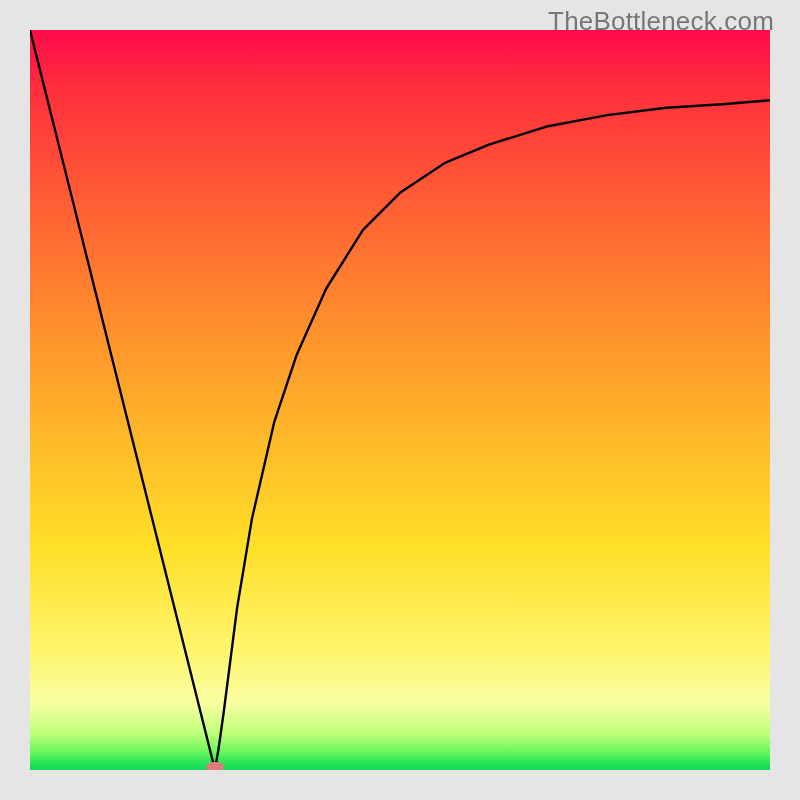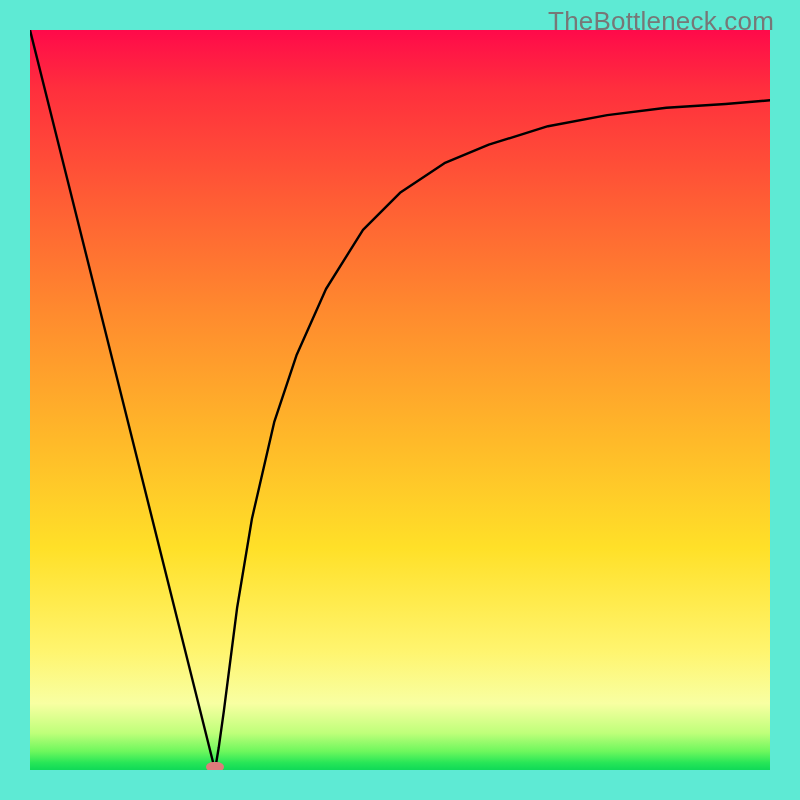--- a/index.html
+++ b/index.html
@@ -8,21 +8,21 @@
     width: 800px;
     height: 800px;
     background: #000;
     overflow: hidden;
     font-family: Arial, Helvetica, sans-serif;
   }
   .frame {
     position: relative;
     width: 800px;
     height: 800px;
-    background: #5eead4;
+    background: #e5e5e5;
   }
   .plot-area {
     position: absolute;
     left: 30px;
     top: 30px;
     width: 740px;
     height: 740px;
     box-sizing: border-box;
     overflow: hidden;
   }

